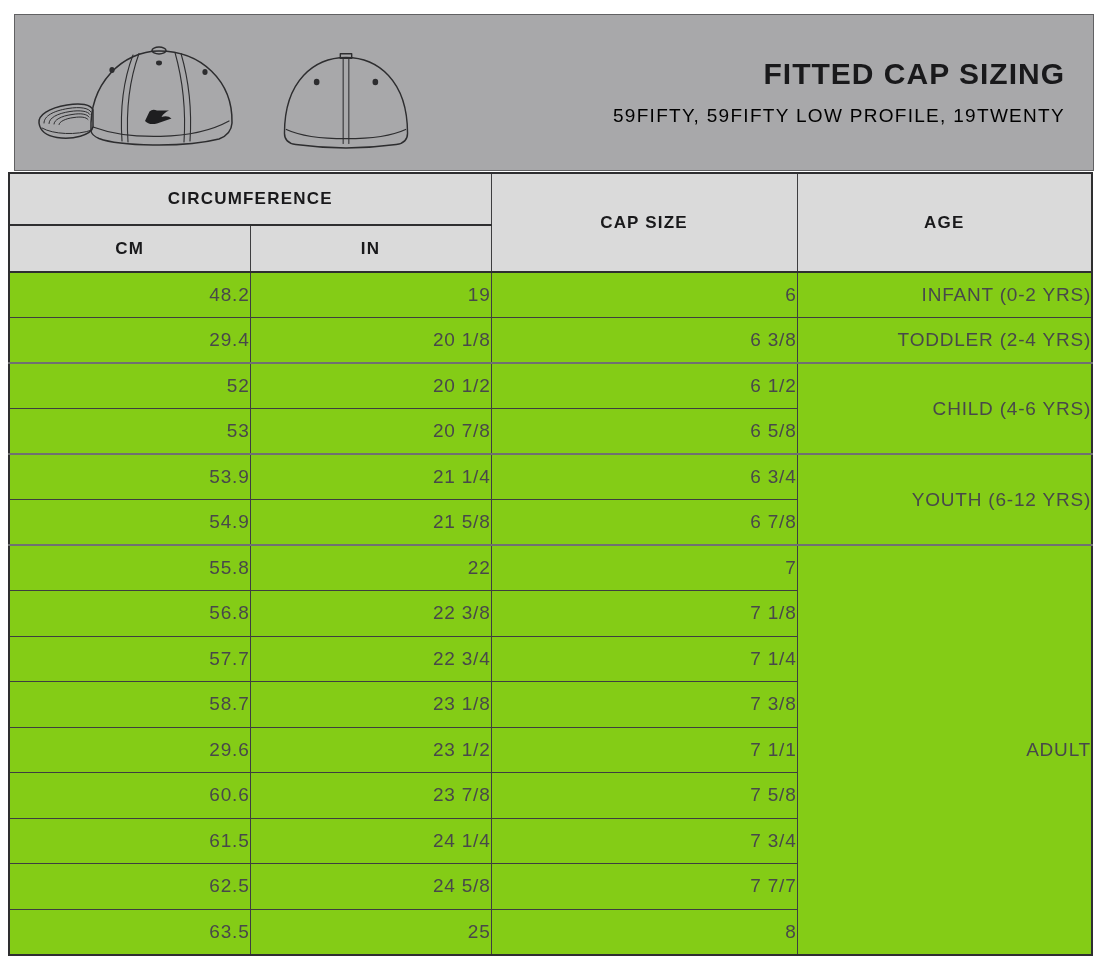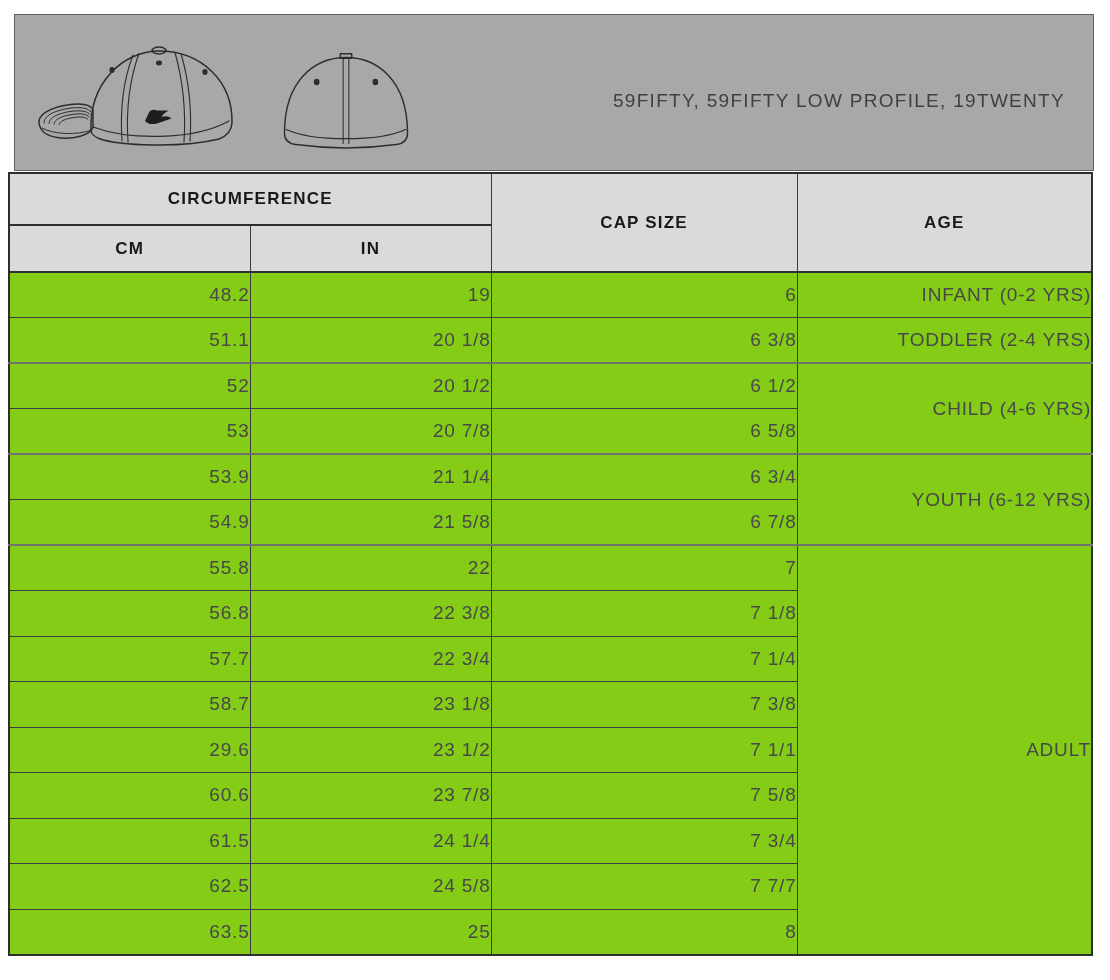--- a/index.html
+++ b/index.html
@@ -20,21 +20,21 @@
     padding:0 28px 0 18px;
   }
   .caps { display:flex; align-items:flex-end; gap:14px; padding-top:10px; }
   .caps svg { display:block; }
   .banner-text { text-align:right; }
   .banner-title {
     font-size:30px; font-weight:bold; color:var(--heading-text,#19191b);
     letter-spacing:1px; line-height:1.05;
   }
   .banner-subtitle {
-    font-size:19px; font-weight:normal; color:#404040;
+    font-size:19px; font-weight:normal; color:#000000;
     letter-spacing:1.3px; margin-top:16px;
   }
 
   
   table.size-table {
     position:absolute; left:8px; top:172px; width:1083px;
     border-collapse:collapse; table-layout:fixed;
     background:#84cc16;
     border:2px solid var(--border-dark,#2e2e30);
   }
@@ -95,20 +95,21 @@
         <path d="M10,90 C10,34 42,10 75,10 C108,10 140,34 140,90 C140,97 135,101 128,102 C95,106.5 55,106.5 22,102 C15,101 10,97 10,90 Z"></path>
         <path d="M12,86 C40,99 110,99 138,86" stroke-width="1.2"></path>
         <path d="M72,11 C72,40 72,75 72,101" stroke-width="1.1"></path>
         <path d="M78,11 C78,40 78,75 78,101" stroke-width="1.1"></path>
         <path d="M69,6 L81,6 L81,11 L69,11 Z"></path>
         <ellipse cx="44" cy="36" rx="3" ry="3.4" fill="#2d2d2f" stroke="none"></ellipse>
         <ellipse cx="106" cy="36" rx="3" ry="3.4" fill="#2d2d2f" stroke="none"></ellipse>
       </svg>
     </div>
     <div class="banner-text">
+      <div class="banner-title">FITTED CAP SIZING</div>
       <div class="banner-subtitle">59FIFTY, 59FIFTY LOW PROFILE, 19TWENTY</div>
     </div>
   </header>
 
   <table class="size-table">
     <colgroup>
       <col style="width:241px">
         <col style="width:241px">
         <col style="width:306px">
         <col style="width:295px">
@@ -125,21 +126,21 @@
       </tr>
     </thead>
     <tbody>
       <tr>
         <td>48.2</td>
         <td>19</td>
         <td>6</td>
         <td class="age-cell">INFANT (0-2 YRS)</td>
       </tr>
       <tr>
-        <td>51.1</td>
+        <td>29.4</td>
         <td>20 1/8</td>
         <td>6 3/8</td>
         <td class="age-cell">TODDLER (2-4 YRS)</td>
       </tr>
       <tr class="group-start">
         <td>52</td>
         <td>20 1/2</td>
         <td>6 1/2</td>
         <td class="age-cell" rowspan="2">CHILD (4-6 YRS)</td>
       </tr>

